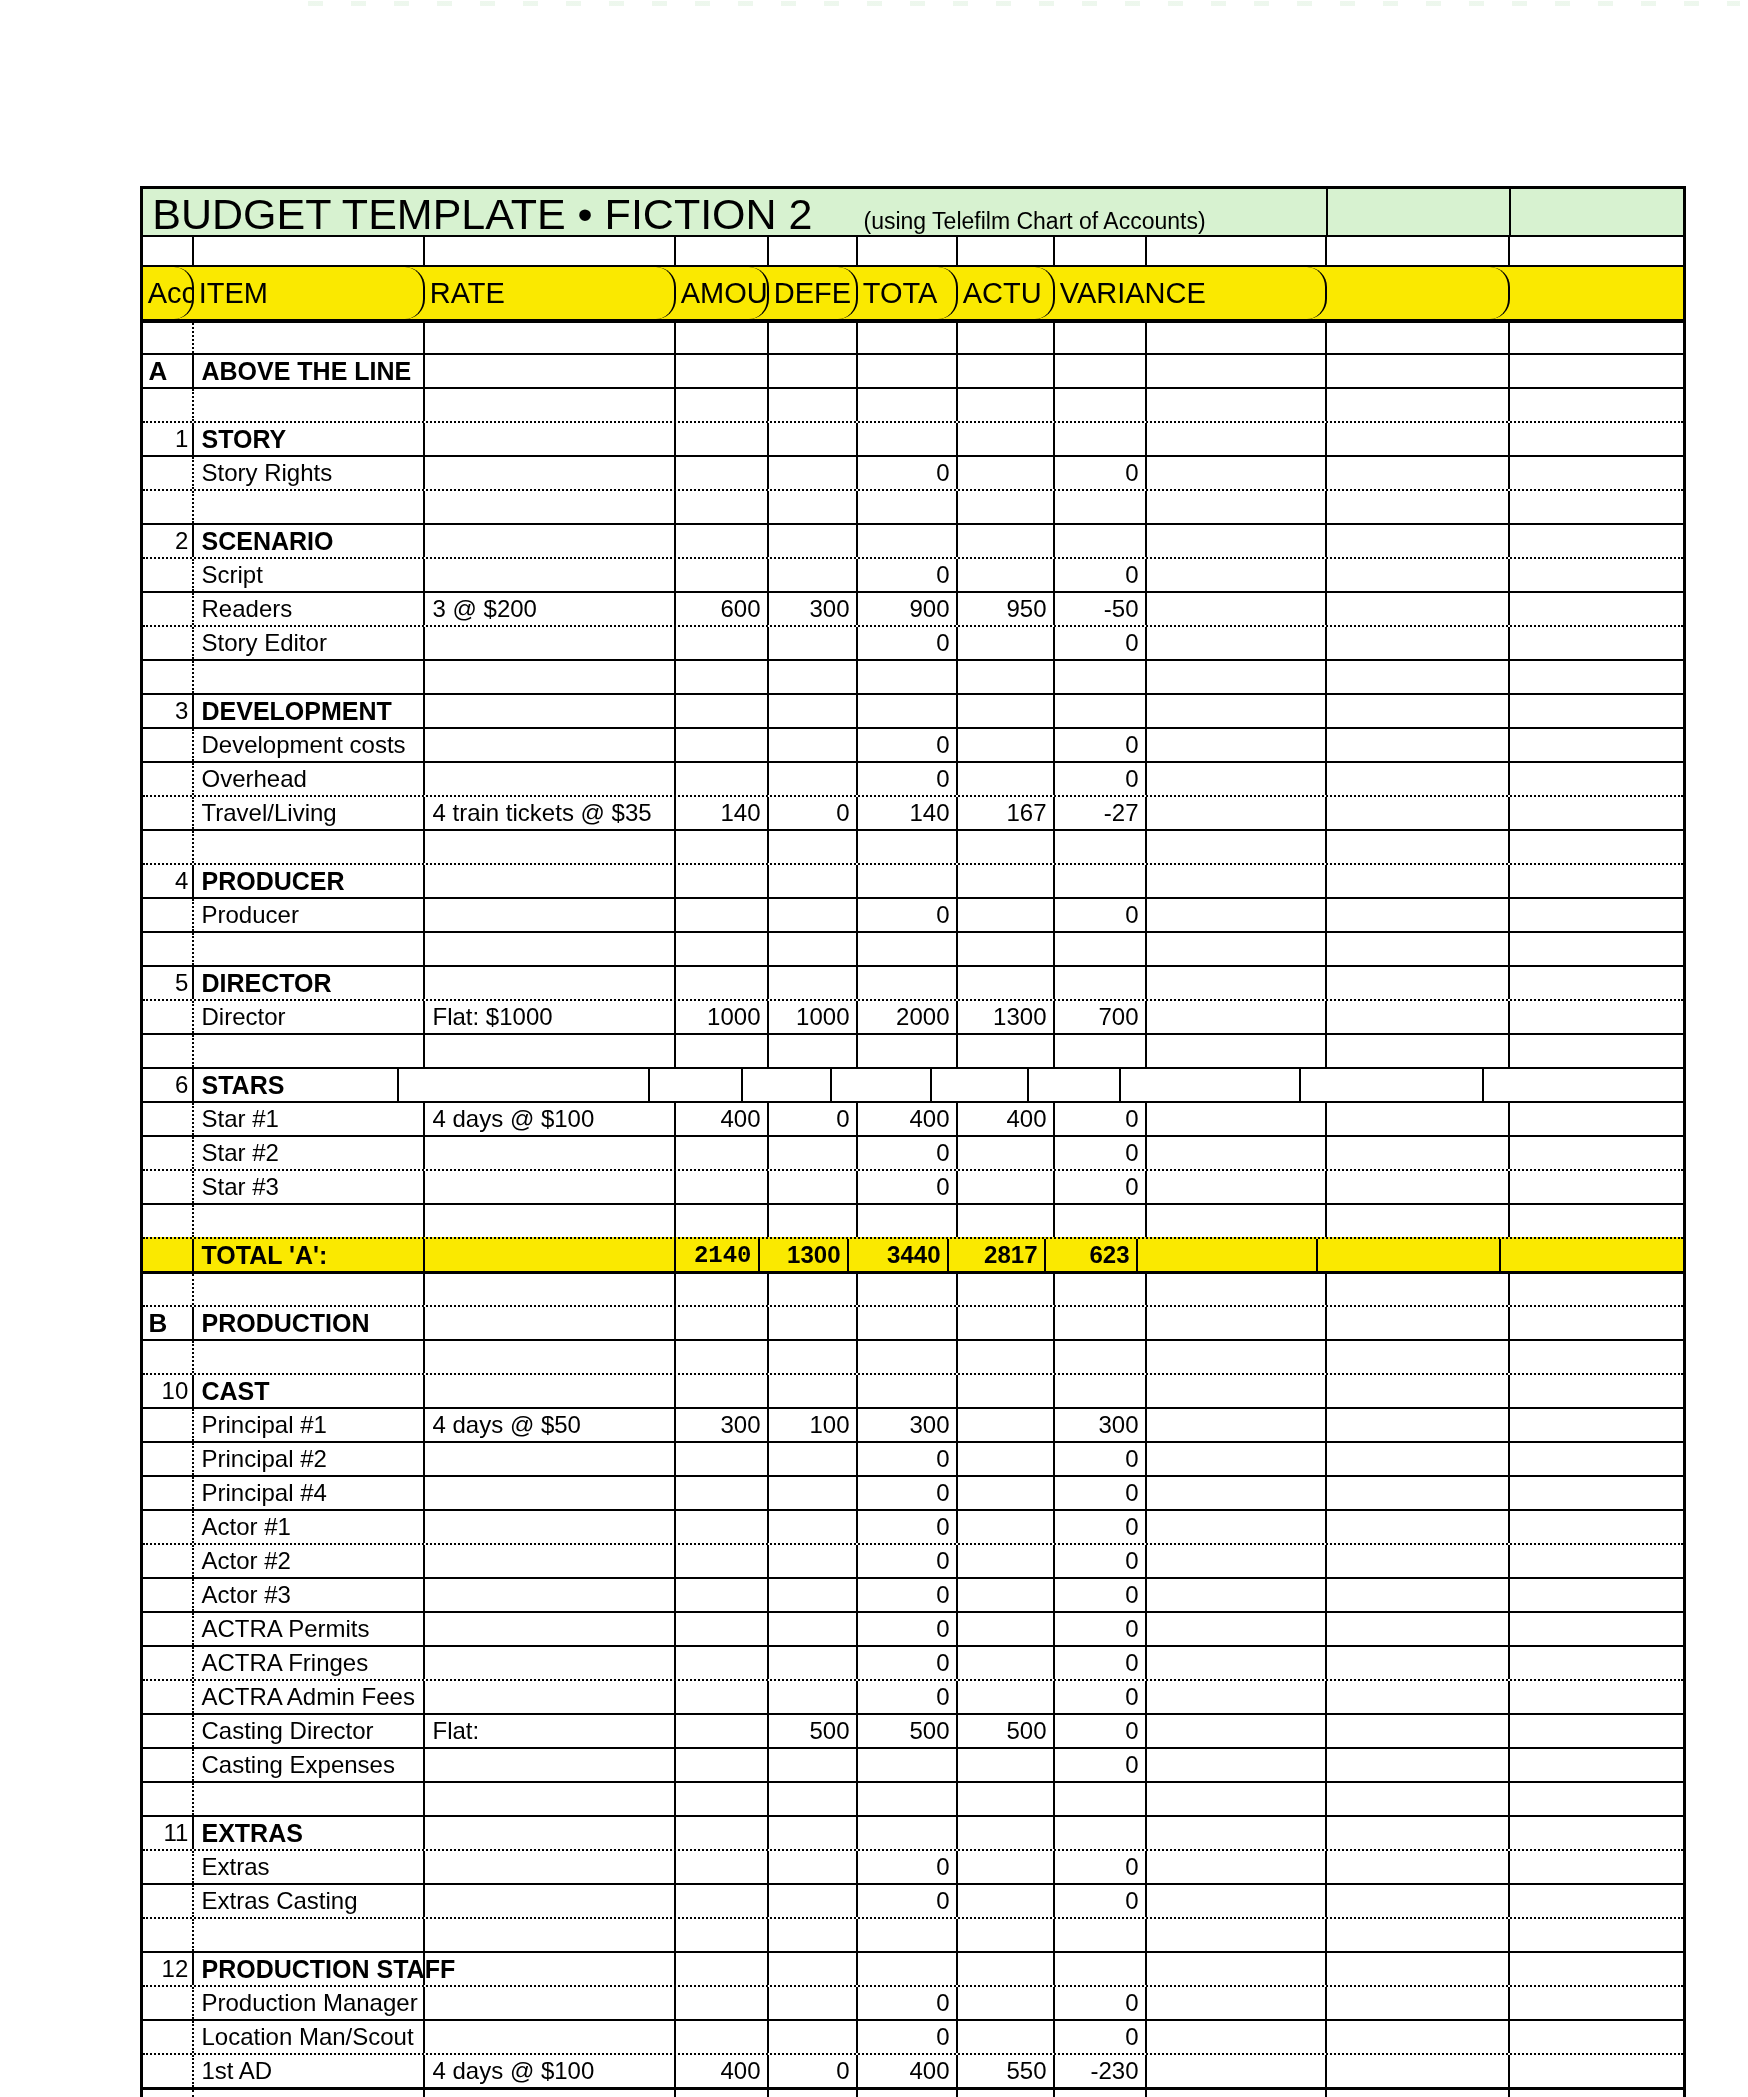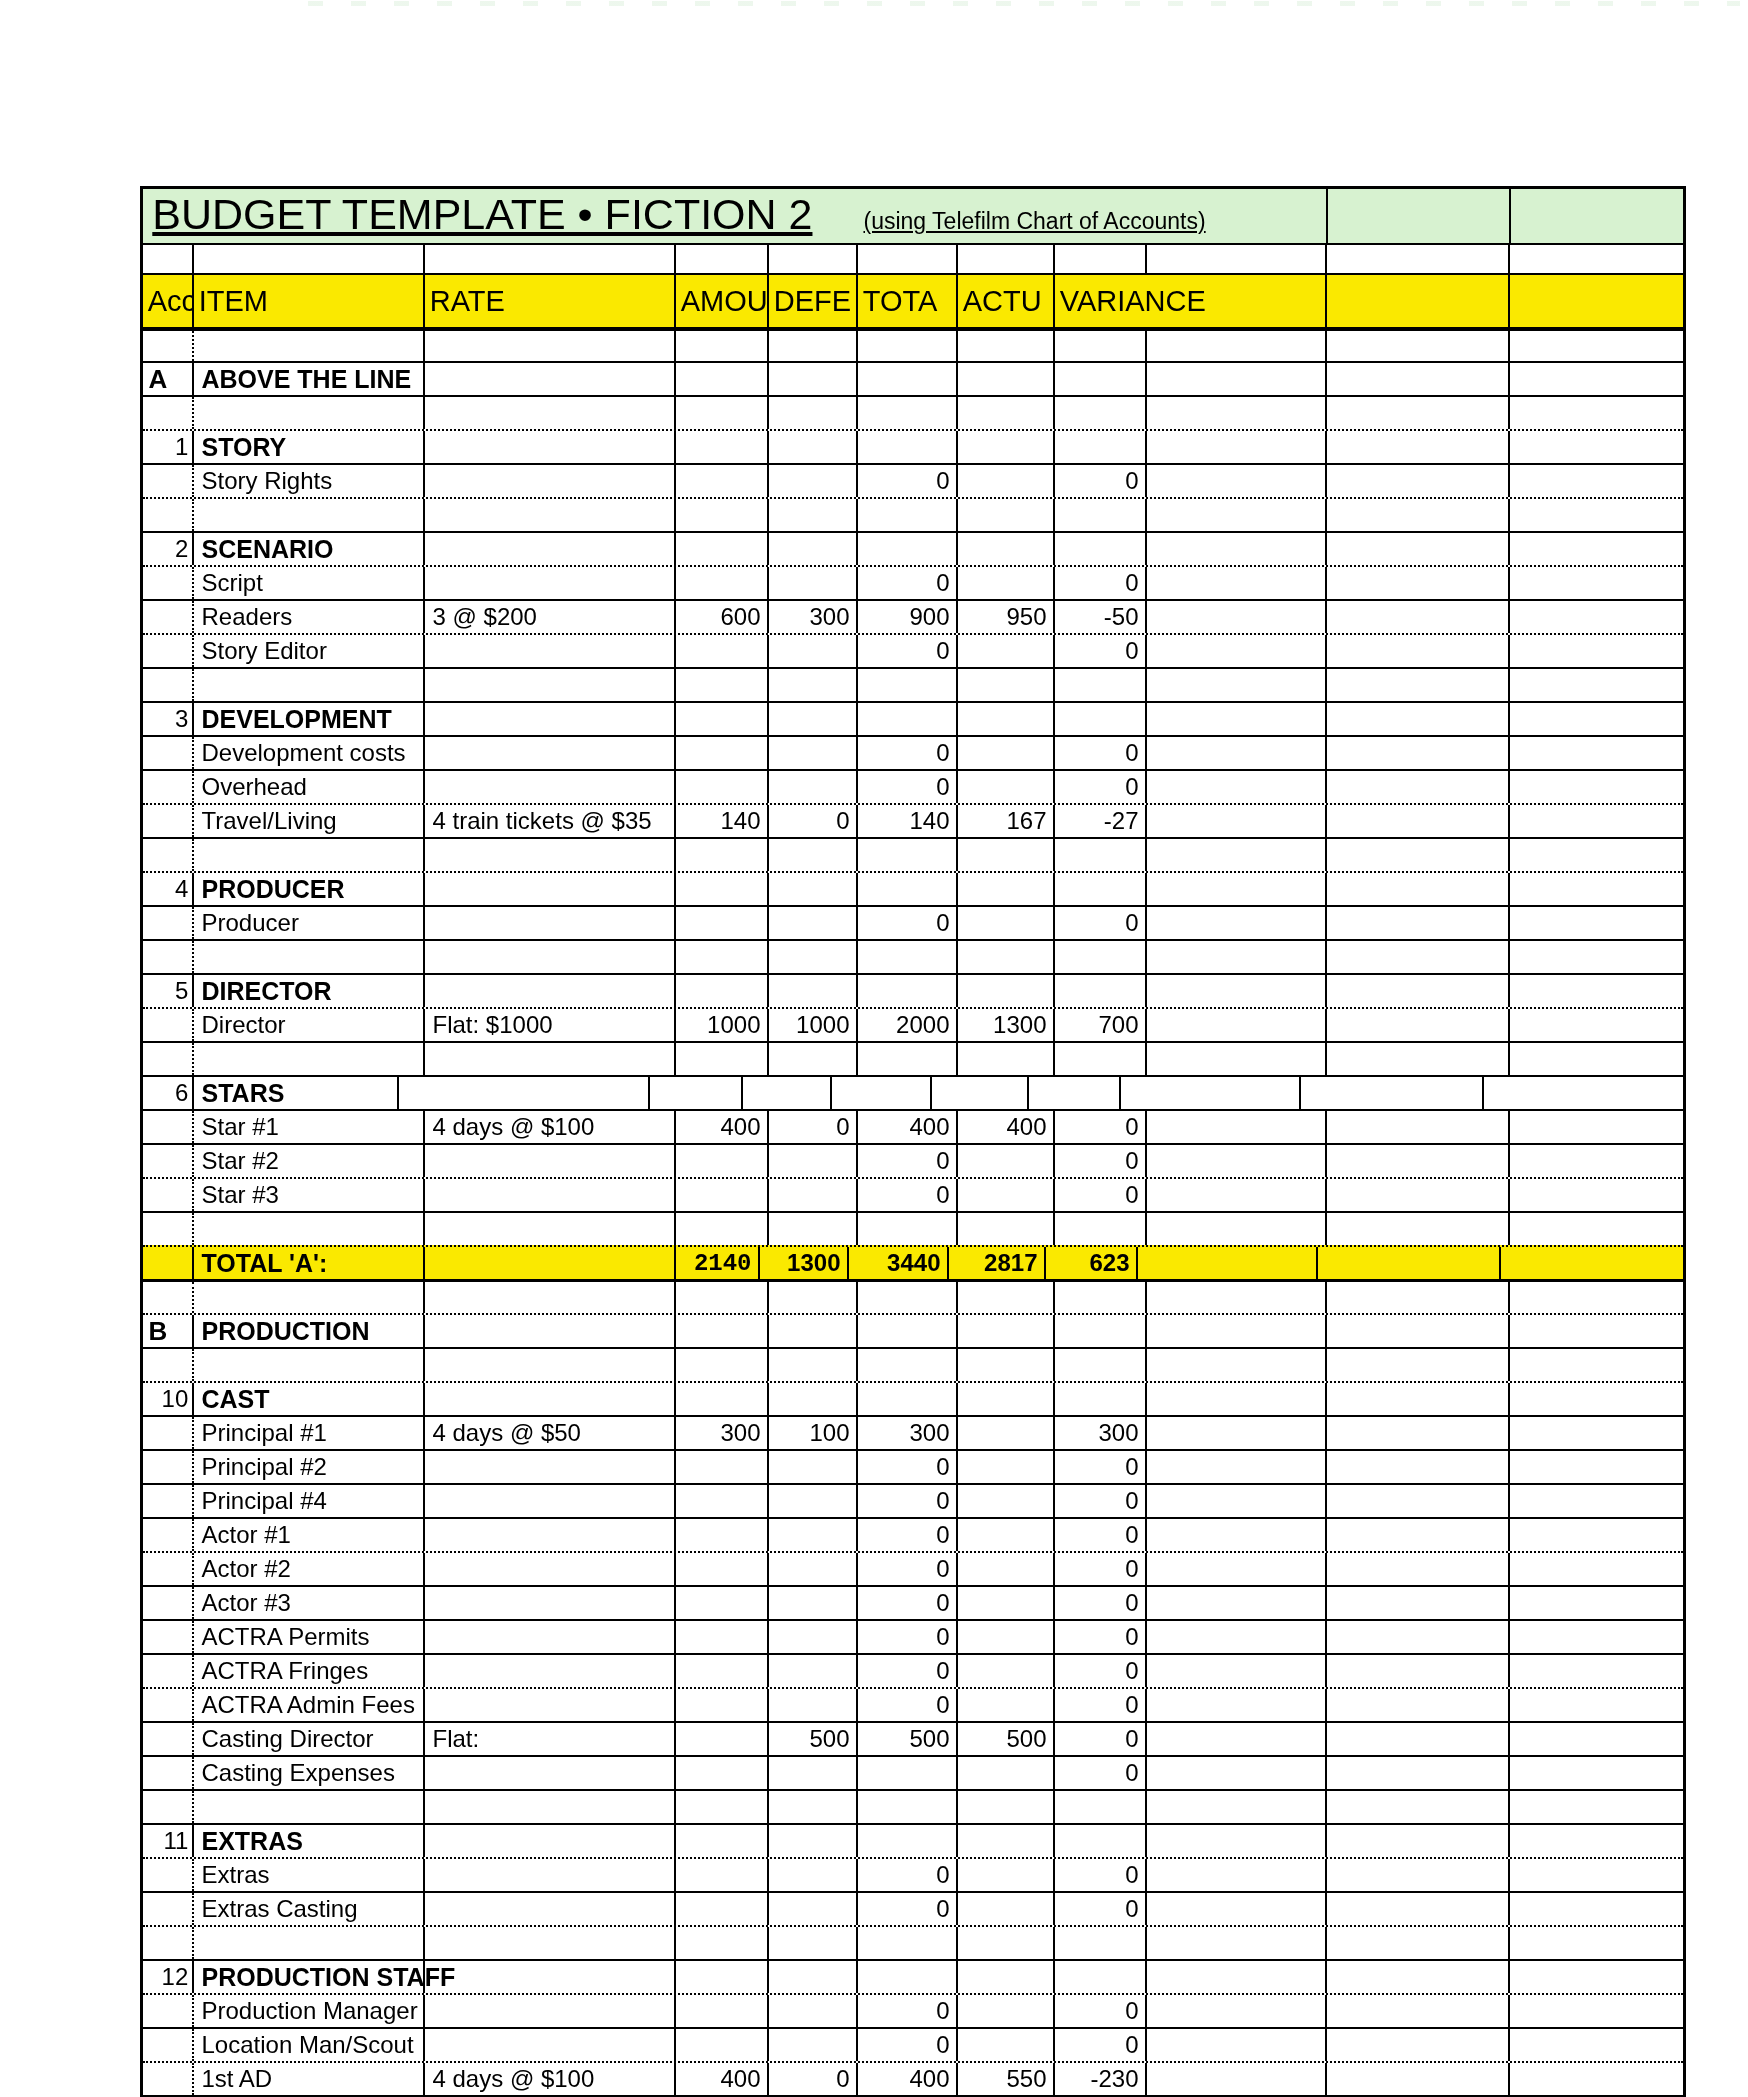--- a/index.html
+++ b/index.html
@@ -15,42 +15,42 @@
   .pagehead{position:absolute;top:65px;left:140px;width:1548px;height:32px;font-size:25px;font-weight:bold;}
   .pagehead .fname{position:absolute;left:0;right:0;text-align:center;}
   .pagehead .pageno{position:absolute;right:3.7px;top:0;}
   
   #budget{
     position:absolute;left:140px;top:186px;width:1540px;
     border:3.7px solid #000;background:#fff;
   }
   .row{display:flex;box-sizing:border-box;border-top:2.8px solid #000;height:34px;}
   .row.dotted{border-top-style:dotted;border-top-width:2.8px;}
-  .row-title{border-top:none;height:54px;background:var(--green);text-decoration:underline;}
+  .row-title{border-top:none;height:46px;background:var(--green);}
   .row-preblank{height:30px;}
   .row-header{height:54px;background:var(--yellow);}
   .c{
     box-sizing:border-box;border-right:2.8px solid #000;overflow:hidden;
     display:flex;align-items:center;white-space:nowrap;font-size:24px;height:100%;
   }
   .c.last{border-right:none;}
   .cell-item,.cell-rate{justify-content:flex-start;padding-left:7.5px;}
   .col0{justify-content:flex-end;padding-right:3.7px;}
   .col3,.col4,.col5,.col6,.col7{justify-content:flex-end;padding-right:6.5px;}
   .r-group .col0{justify-content:flex-start;padding-left:5.6px;font-weight:bold;font-size:26px;}
   .r-group .cell-item,.r-sec .cell-item{font-weight:bold;font-size:25px;overflow:visible;position:relative;z-index:1;}
   .r-item .cell-acct,.r-blank .cell-acct{border-right-style:dotted;}
   .r-total{background:var(--yellow);font-weight:bold;}
   .r-total .cell-item{font-size:25px;}
   
   .c-title{display:flex;align-items:baseline;gap:51px;padding-left:9.3px;background:var(--green);}
   .t-main{font-size:43px;line-height:50px;letter-spacing:0px;}
   .t-sub{font-size:23px;}
   
-  .row-header .c{font-size:29px;padding-left:4.7px;justify-content:flex-start;}
+  .row-header .c{font-size:29px;padding-left:4.7px;justify-content:flex-start;border-radius:20px;}
 </style>
 </head>
 <body>
 
 <div id="page">
   <div class="top-noise"></div>
 
 
   <div id="budget">
 

